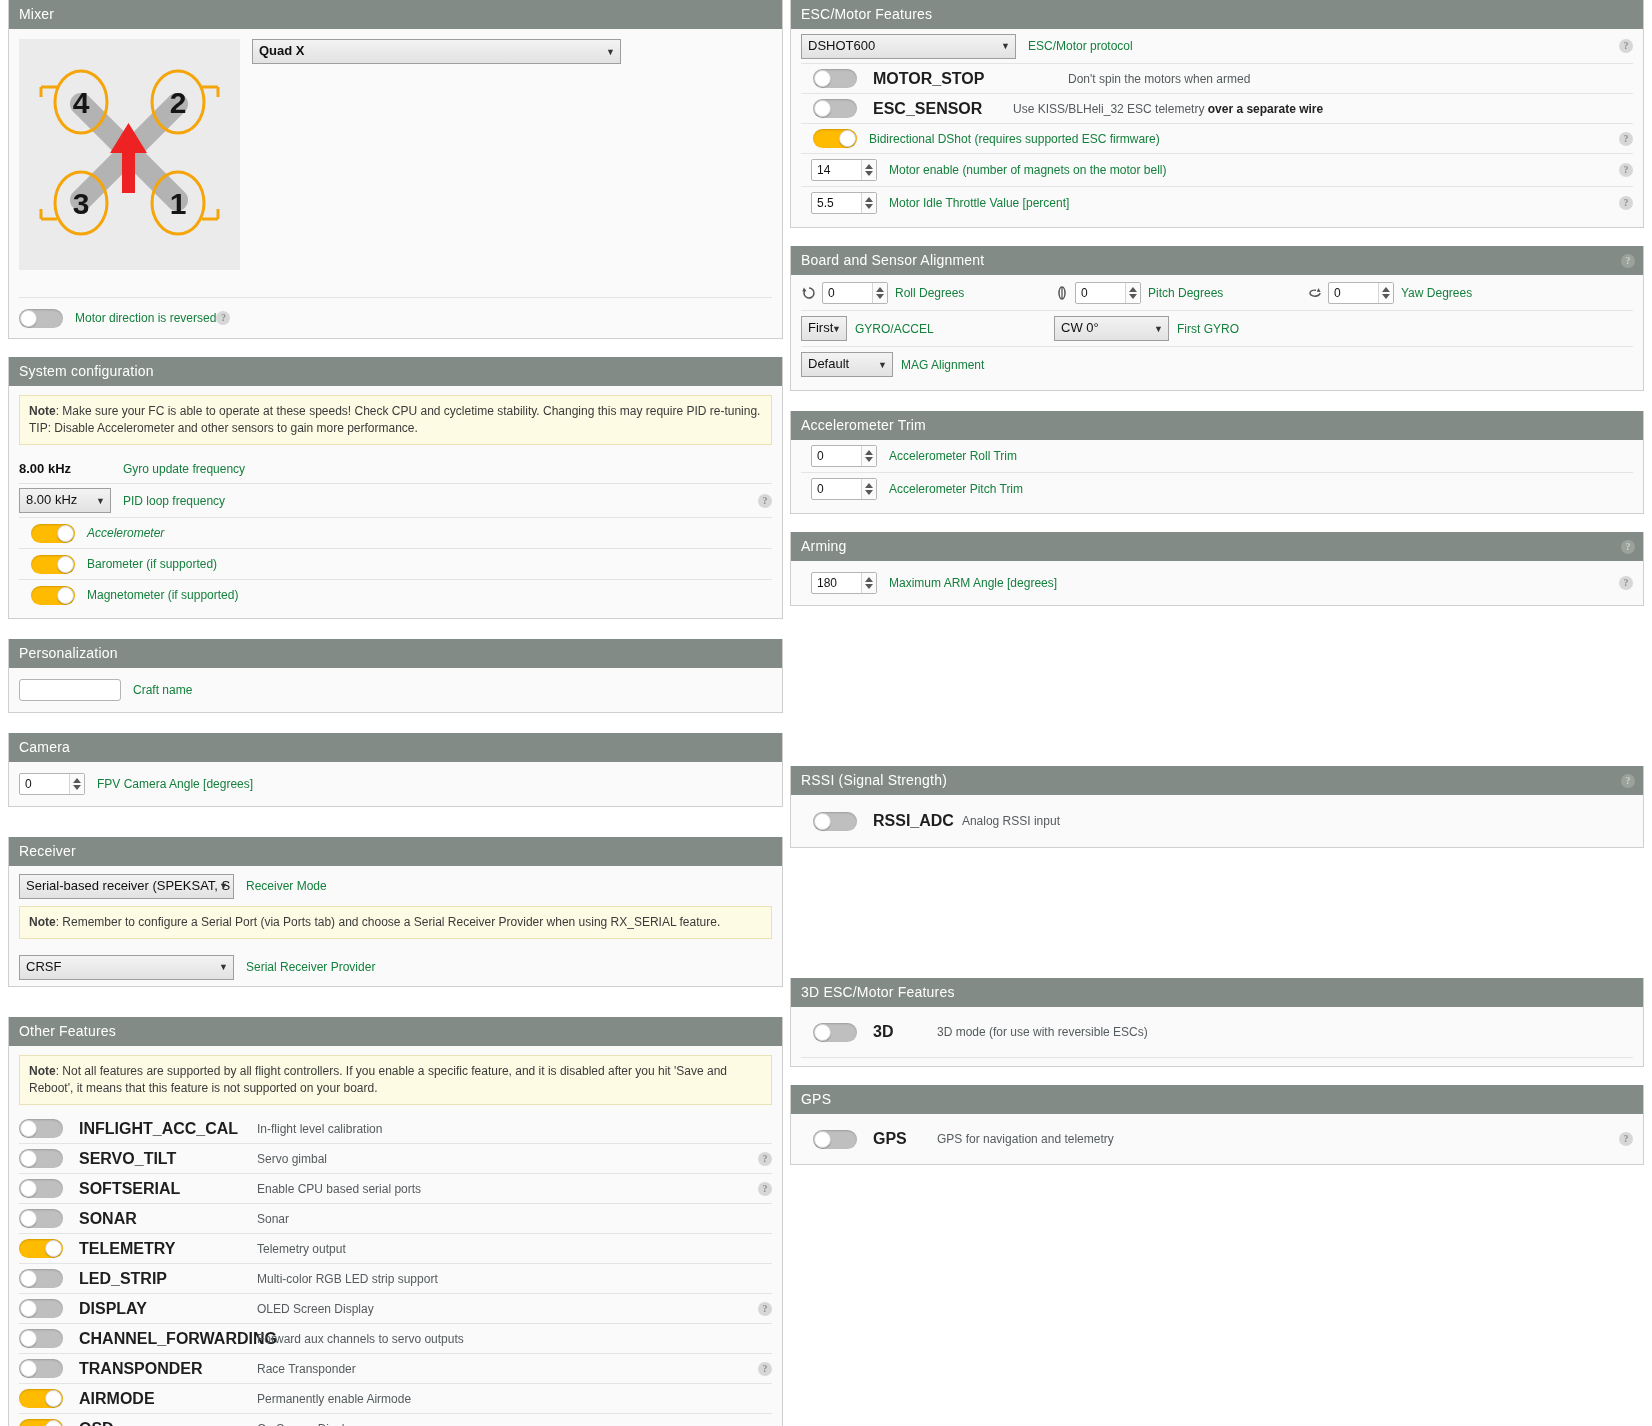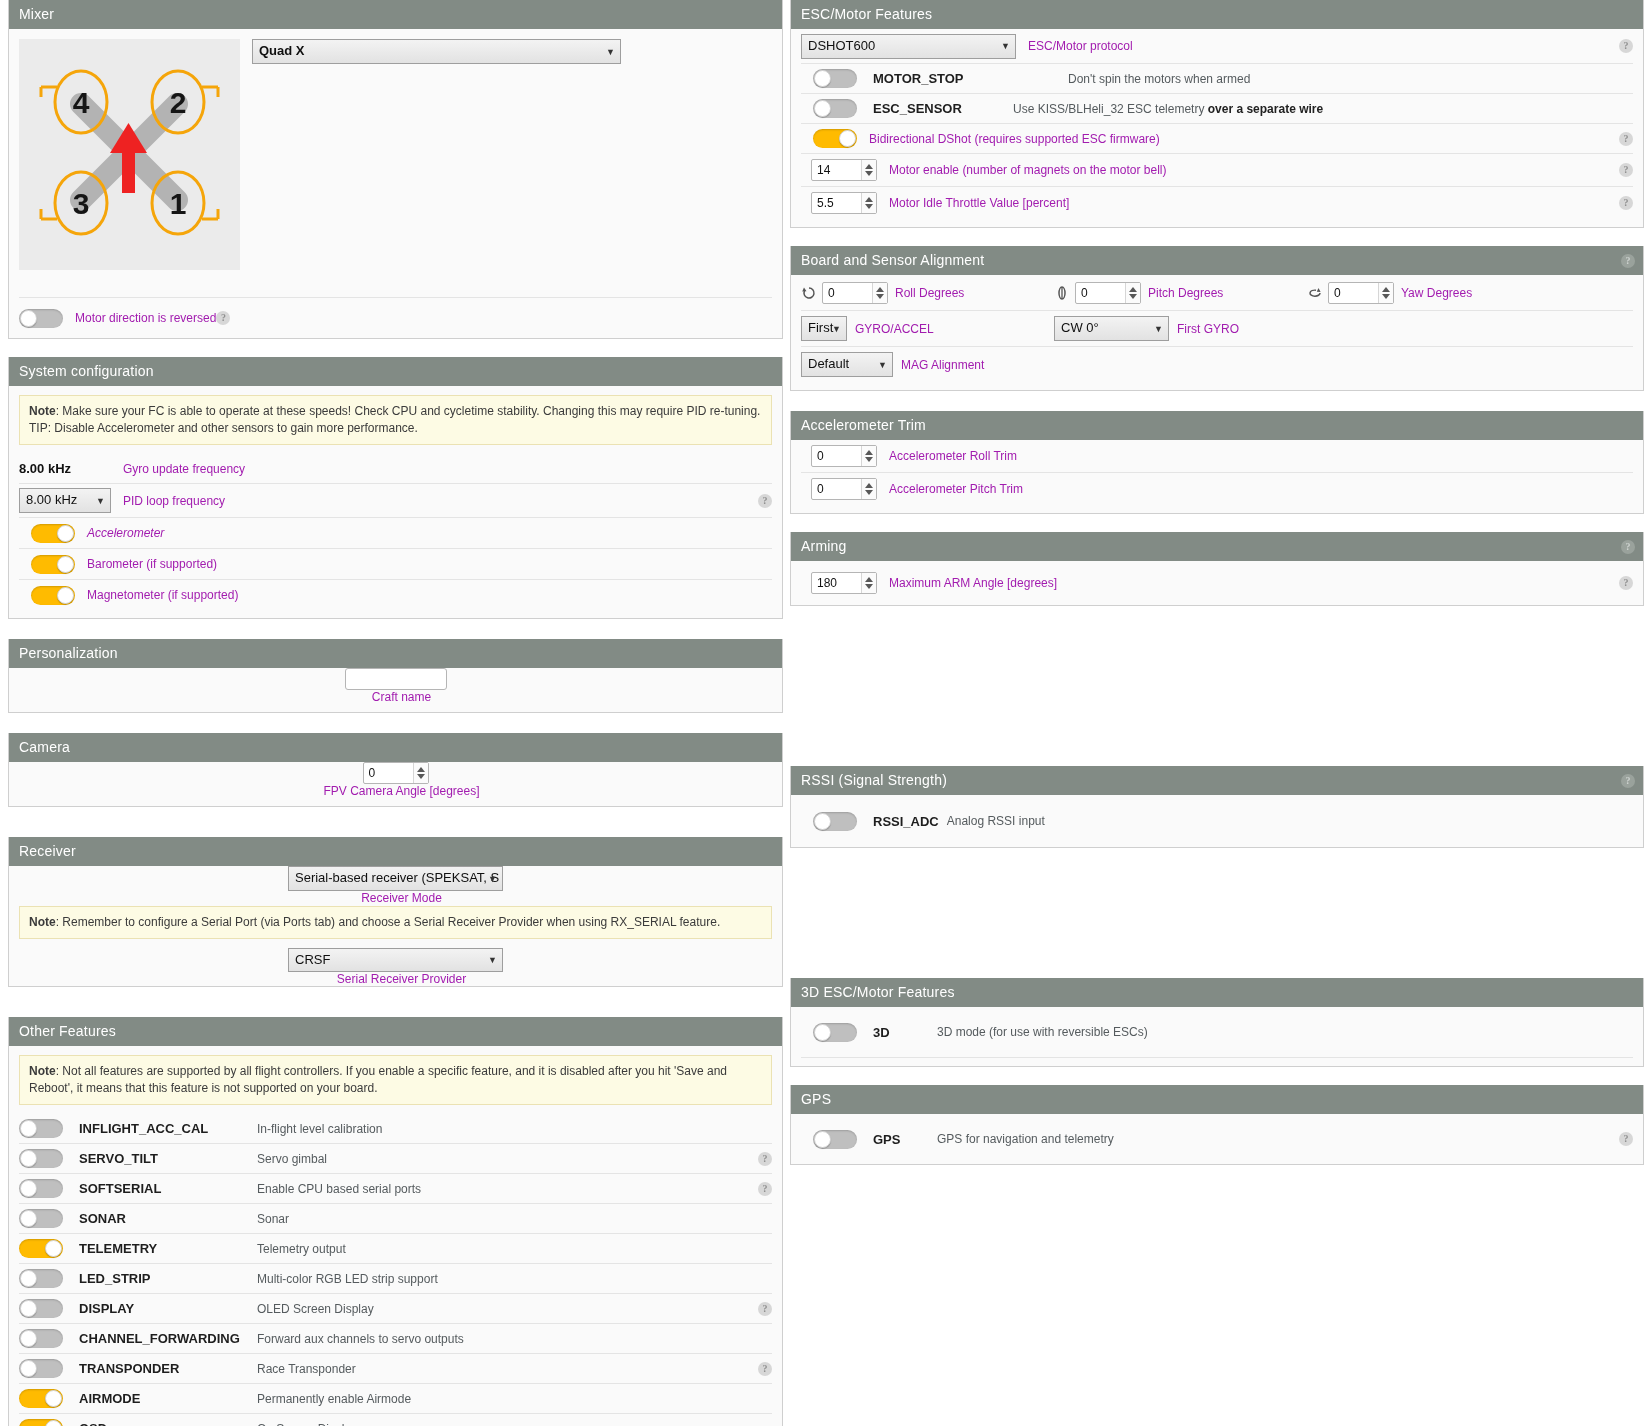--- a/index.html
+++ b/index.html
@@ -118,33 +118,33 @@
     border: 1px solid #d2d2d2;
     box-sizing: border-box;
     box-shadow: 0 1px 1px rgba(0,0,0,.22);
   }
   .sw.on { background: #ffbb00; }
   .sw.on .knob { left: auto; right: 1px; }
 
   
   .fname {
     font-weight: bold;
-    font-size: 13px;
+    font-size: 16px;
     color: #1e1e1e;
     margin-left: 16px;
     width: 200px;
     flex: 0 0 auto;
   }
   .fdesc {
     font-size: 12px;
     color: #555b5e;
   }
   .lbl {
     font-size: 12px;
-    color: #a21caf;
+    color: #15803d;
     margin-left: 12px;
   }
   b.emph { font-weight: bold; color: #222; }
 
   
   .note {
     background: #fdfbe4;
     border: 1px solid #ebe2b3;
     font-size: 12px;
     line-height: 17px;
@@ -282,21 +282,20 @@
     height: 16px;
     margin-right: 5px;
     flex: 0 0 auto;
   }
 
   .inline-row {
     display: flex;
     align-items: center;
     height: 33px;
     border-bottom: 1px solid #e4e4e4;
-    flex-direction: column;
   }
   .inline-row.nb { border-bottom: none; }
 
   .spacer-sm { height: 8px; }
 </style>
 </head>
 <body>
 
 <div class="page">
 

